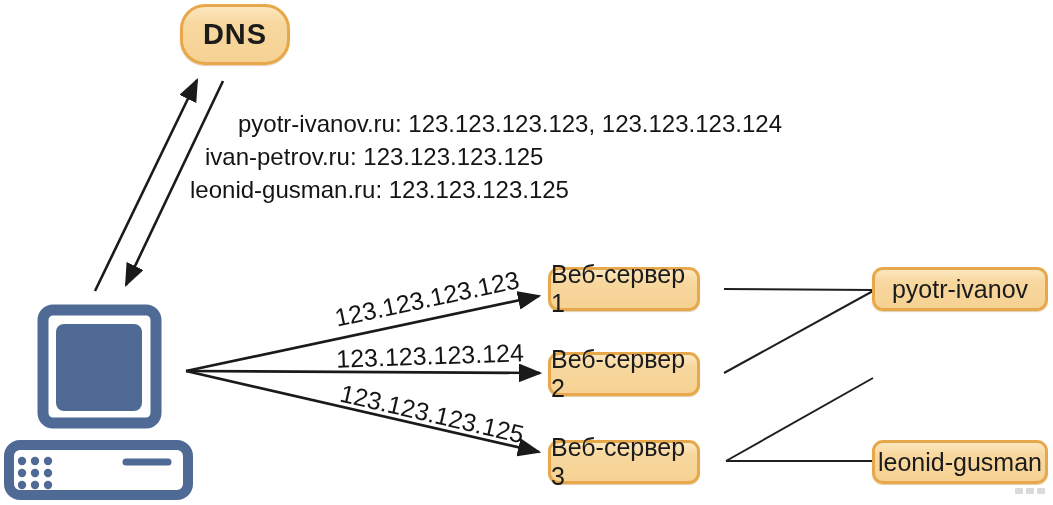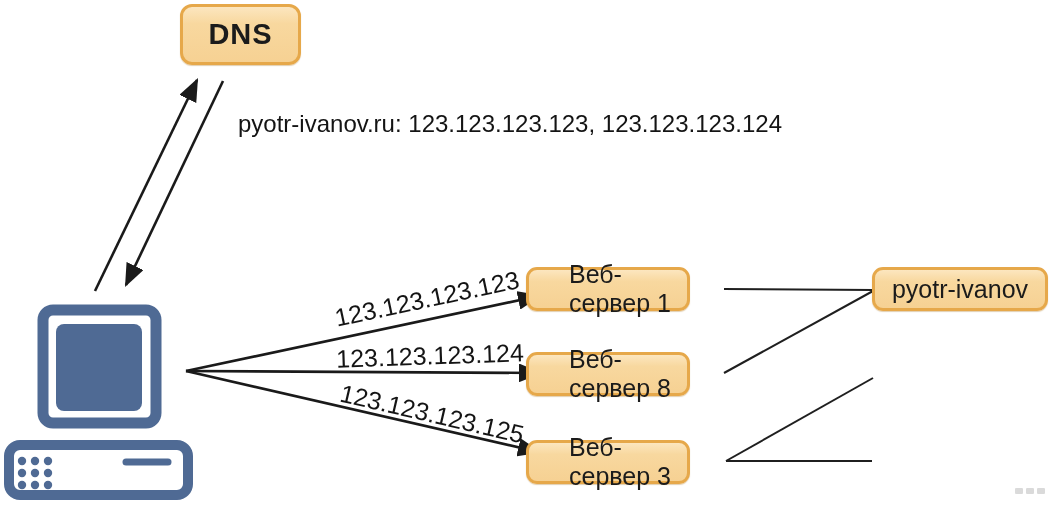--- a/index.html
+++ b/index.html
@@ -26,27 +26,27 @@
     border-radius: 11px;
     display: flex;
     align-items: center;
     justify-content: center;
     font-size: 25px;
     color: #1b1b1b;
     box-shadow: 0 1px 1px rgba(170,115,30,0.35);
   }
   .node.dns {
     left: 180px; top: 4px;
-    width: 121px; height: 61px;
+    width: 110px; height: 61px;
     font-size: 29px;
     font-weight: bold;
     letter-spacing: 1px;
-    border-radius: 12px;
+    border-radius: 25px;
   }
-  .node.server { left: 526px; width: 164px; height: 44px; padding-left: 40px; }
+  .node.server { left: 548px; width: 152px; height: 44px; }
   .node.server.s1 { top: 267px; }
   .node.server.s2 { top: 352px; }
   .node.server.s3 { top: 440px; justify-content: center; }
   .node.site { left: 872px; width: 176px; height: 44px; }
   .node.site.t1 { top: 267px; }
   .node.site.t2 { top: 355px; }
   .node.site.t3 { top: 440px; }
   .record {
     position: absolute;
     font-size: 24px;
@@ -119,37 +119,42 @@
       </g>
       <line x1="126" y1="462" x2="168" y2="462" stroke="#4f6a94" stroke-width="7" stroke-linecap="round"></line>
     </g>
   </svg>
 
   <div class="node dns">
     <span>DNS</span>
   </div>
 
   <div class="record r1">pyotr-ivanov.ru: 123.123.123.123, 123.123.123.124</div>
+  <div class="record r2">ivan-petrov.ru: 123.123.123.125</div>
+  <div class="record r3">leonid-gusman.ru: 123.123.123.125</div>
 
   <div class="ip-label l1">123.123.123.123</div>
   <div class="ip-label l2">123.123.123.124</div>
   <div class="ip-label l3">123.123.123.125</div>
 
   <div class="node server s1">
     <span>Веб-сервер 1</span>
   </div>
   <div class="node server s2">
-    <span>Веб-сервер 8</span>
+    <span>Веб-сервер 2</span>
   </div>
   <div class="node server s3">
     <span>Веб-сервер 3</span>
   </div>
 
   <div class="node site t1">
     <span>pyotr-ivanov</span>
+  </div>
+  <div class="node site t3">
+    <span>leonid-gusman</span>
   </div>
 
   <div class="watermark">
     <span></span>
     <span></span>
     <span></span>
   </div>
 
 </div>
 

